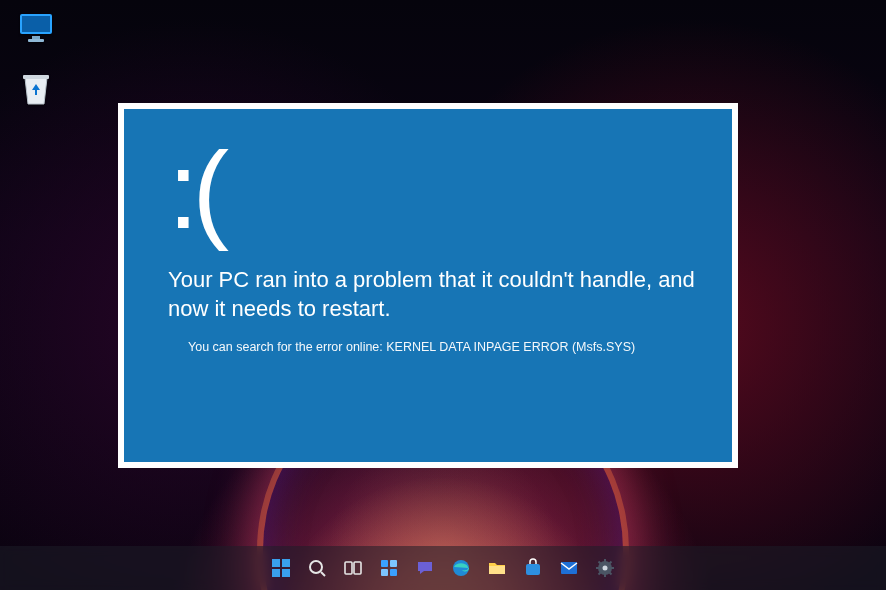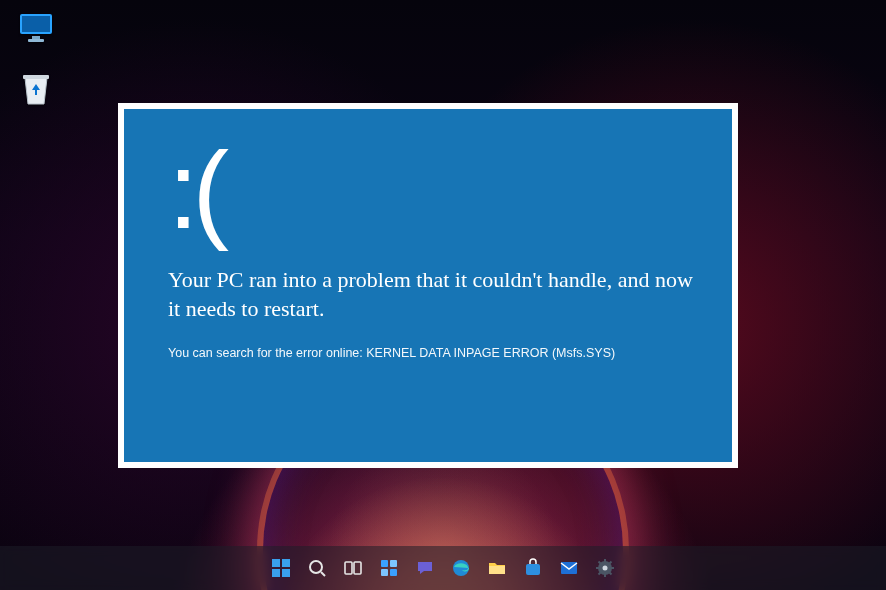--- a/index.html
+++ b/index.html
@@ -21,22 +21,22 @@
       box-shadow: 0 0 0 6px rgba(255,120,60,0.35), 0 0 40px 18px rgba(255,80,120,0.35), inset 0 0 40px rgba(120,40,200,0.4);
     }
     
     .desktop-icons { position:absolute; top:12px; left:12px; display:flex; flex-direction:column; gap:24px; }
     .di { width:48px; display:flex; flex-direction:column; align-items:center; gap:2px; cursor:pointer; }
     .di svg { filter: drop-shadow(0 1px 1px rgba(0,0,0,.5)); }
     
     .bsod-wrap { position:absolute; top:103px; left:118px; width:620px; height:365px; background:#fff; }
     .bsod { position:absolute; inset:6px; background:#1775b5; color:#fff; padding:34px 32px 24px 44px; }
     .frown { font-size:110px; font-weight:300; line-height:0.85; letter-spacing:-6px; margin-bottom:28px; font-family:"Segoe UI Light","Segoe UI",Arial,sans-serif; }
-    .bsod-msg { font-size:22px; font-weight:400; line-height:1.35; margin-bottom:22px; font-family:Liberation Serif, serif; }
-    .bsod-sub { font-size:12.5px; font-weight:400; opacity:.95; }
+    .bsod-msg { font-size:22px; font-weight:400; line-height:1.35; margin-bottom:16px; font-family:Liberation Sans, sans-serif; }
+    .bsod-sub { font-size:12.5px; font-weight:400; opacity:.95;margin-left:20px; }
     
     .taskbar { position:absolute; left:0; right:0; bottom:0; height:44px; background:rgba(30,30,40,0.55); backdrop-filter: blur(6px); display:flex; align-items:center; justify-content:center; }
     .tb-items { display:flex; gap:6px; align-items:center; }
     .tb-btn { width:30px; height:30px; border-radius:4px; display:flex; align-items:center; justify-content:center; cursor:pointer; }
     .tb-btn svg { display:block; }
   </style>
 </head>
 <body>
 
 <div class="desktop">

